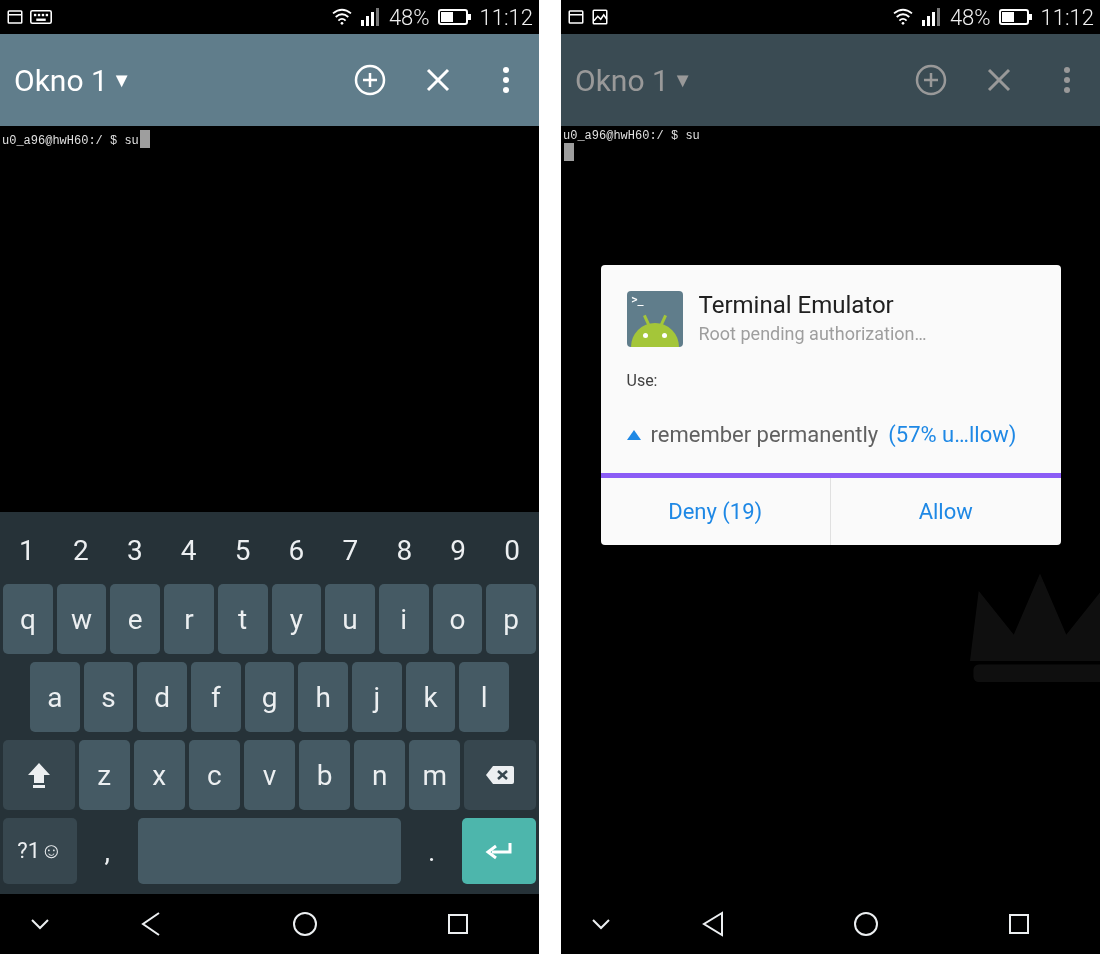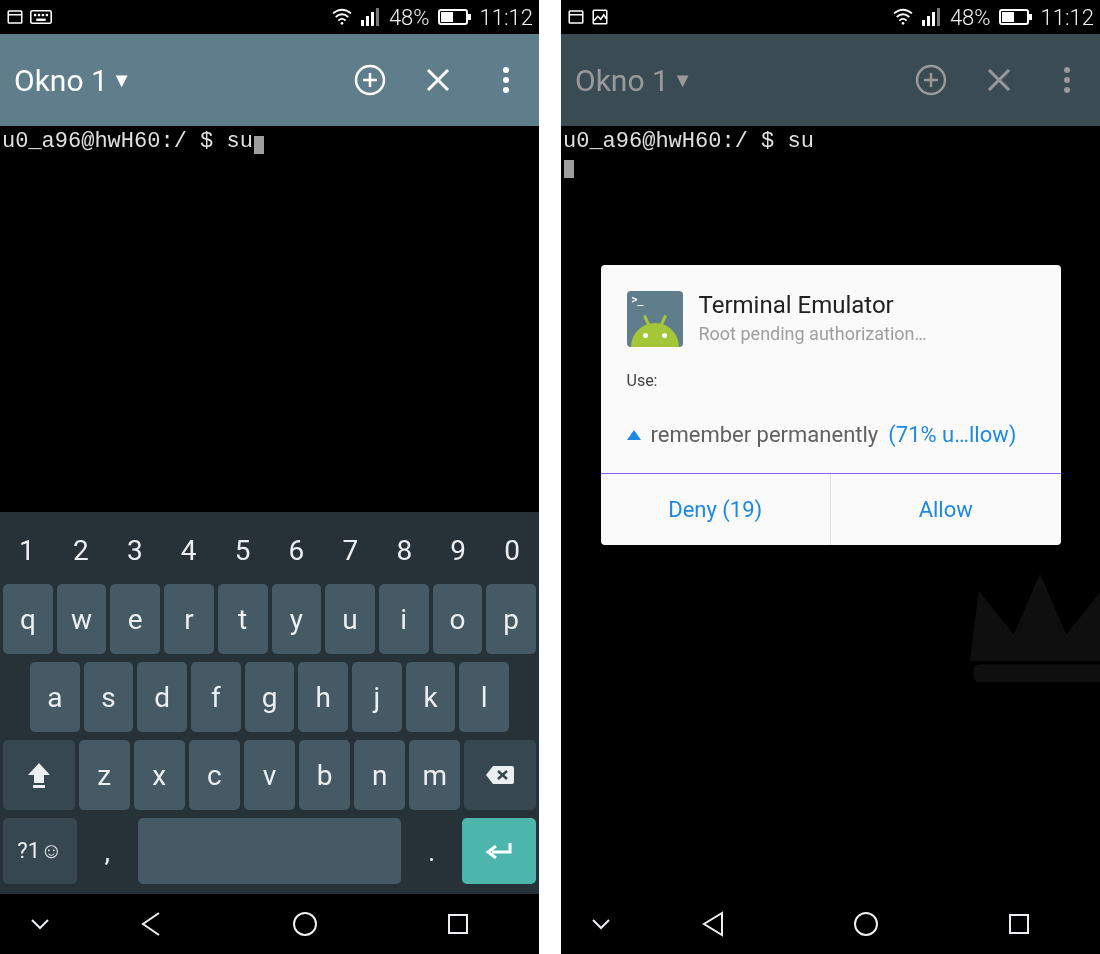--- a/index.html
+++ b/index.html
@@ -55,21 +55,21 @@
   }
   .tab-title .caret { font-size:20px; }
   .appbar-actions { margin-left:auto; display:flex; gap:30px; align-items:center; }
   .appbar-btn { width:38px; height:38px; display:flex; align-items:center; justify-content:center; color:#fff; }
   
   .term {
     flex: 1;
     background: #000;
     color: #e0e0e0;
     font-family: "Courier New", monospace;
-    font-size: 22px;
+    font-size: 12px;
     padding: 4px 2px;
     line-height: 1.1;
     position: relative;
   }
   .term .cursor {
     display:inline-block;
     width:10px; height:18px;
     background:#9e9e9e;
     vertical-align: text-bottom;
     margin-left:1px;
@@ -202,21 +202,21 @@
     gap:10px;
   }
   .dialog-remember .tri {
     width:0;height:0;
     border-left:7px solid transparent;
     border-right:7px solid transparent;
     border-bottom:10px solid #1e88e5;
   }
   .dialog-remember .hint { color:#1e88e5; }
   .dialog-actions {
-    border-top:1px solid #8b5cf6;
+    border-top:5px solid #8b5cf6;
     display:flex;
     height:72px;
   }
   .dialog-actions .act {
     flex:1;
     display:flex;
     align-items:center;
     justify-content:center;
     font-size:22px;
     color:#1e88e5;
@@ -535,21 +535,21 @@
         <div class="dialog-title">Terminal Emulator</div>
         <div class="dialog-sub">Root pending authorization…</div>
       </div>
     </div>
     <div class="dialog-body">
       <span class="lbl">Use:</span>
     </div>
     <div class="dialog-remember">
       <span class="tri"></span>
       <span>remember permanently</span>
-      <span class="hint">(71% u…llow)</span>
+      <span class="hint">(57% u…llow)</span>
     </div>
     <div class="dialog-actions">
       <div class="act">
         <span>Deny (19)</span>
       </div>
       <div class="act">
         <span>Allow</span>
       </div>
     </div>
   </div>

